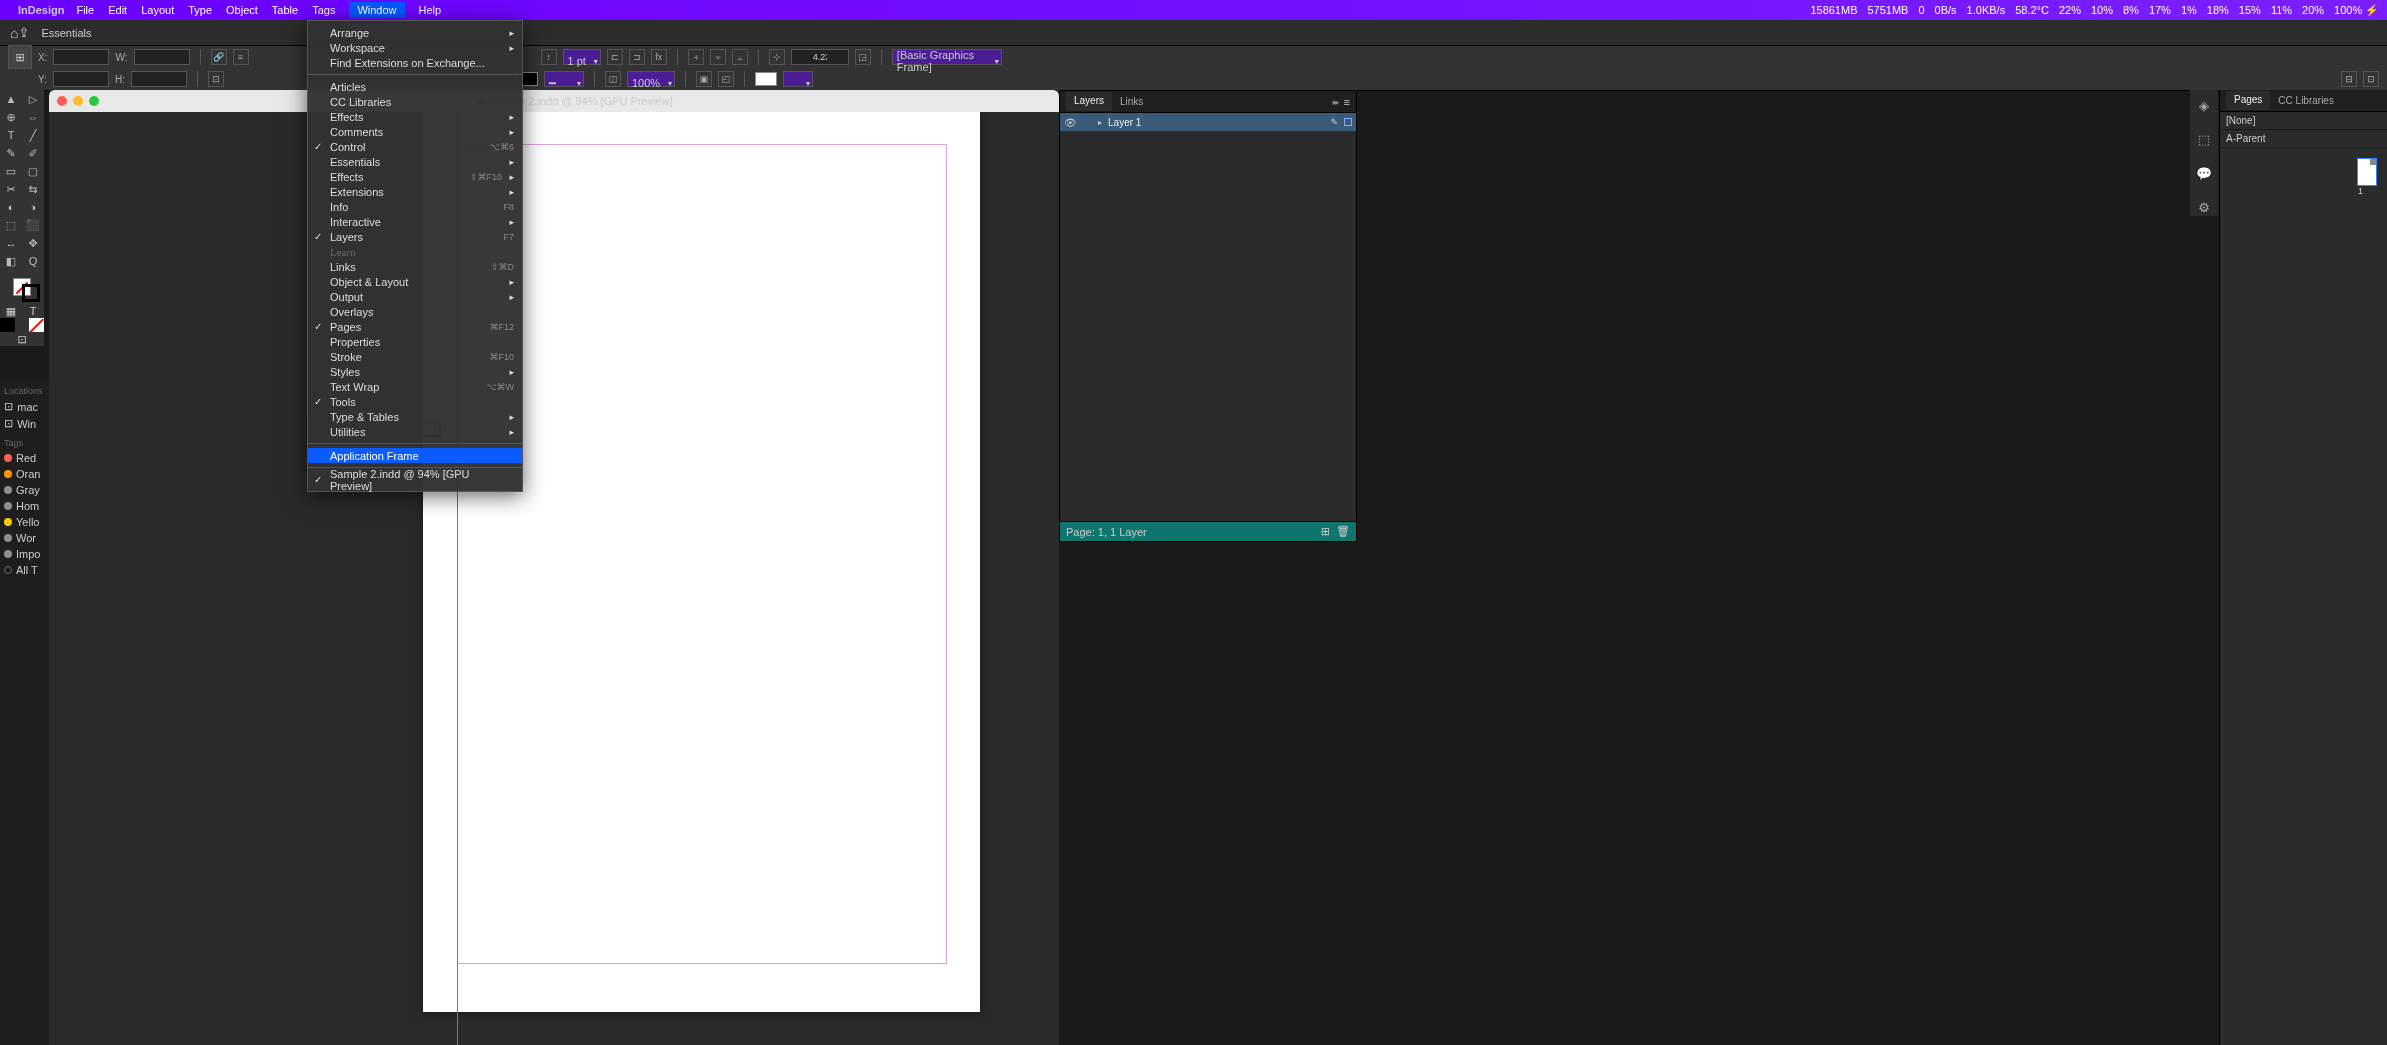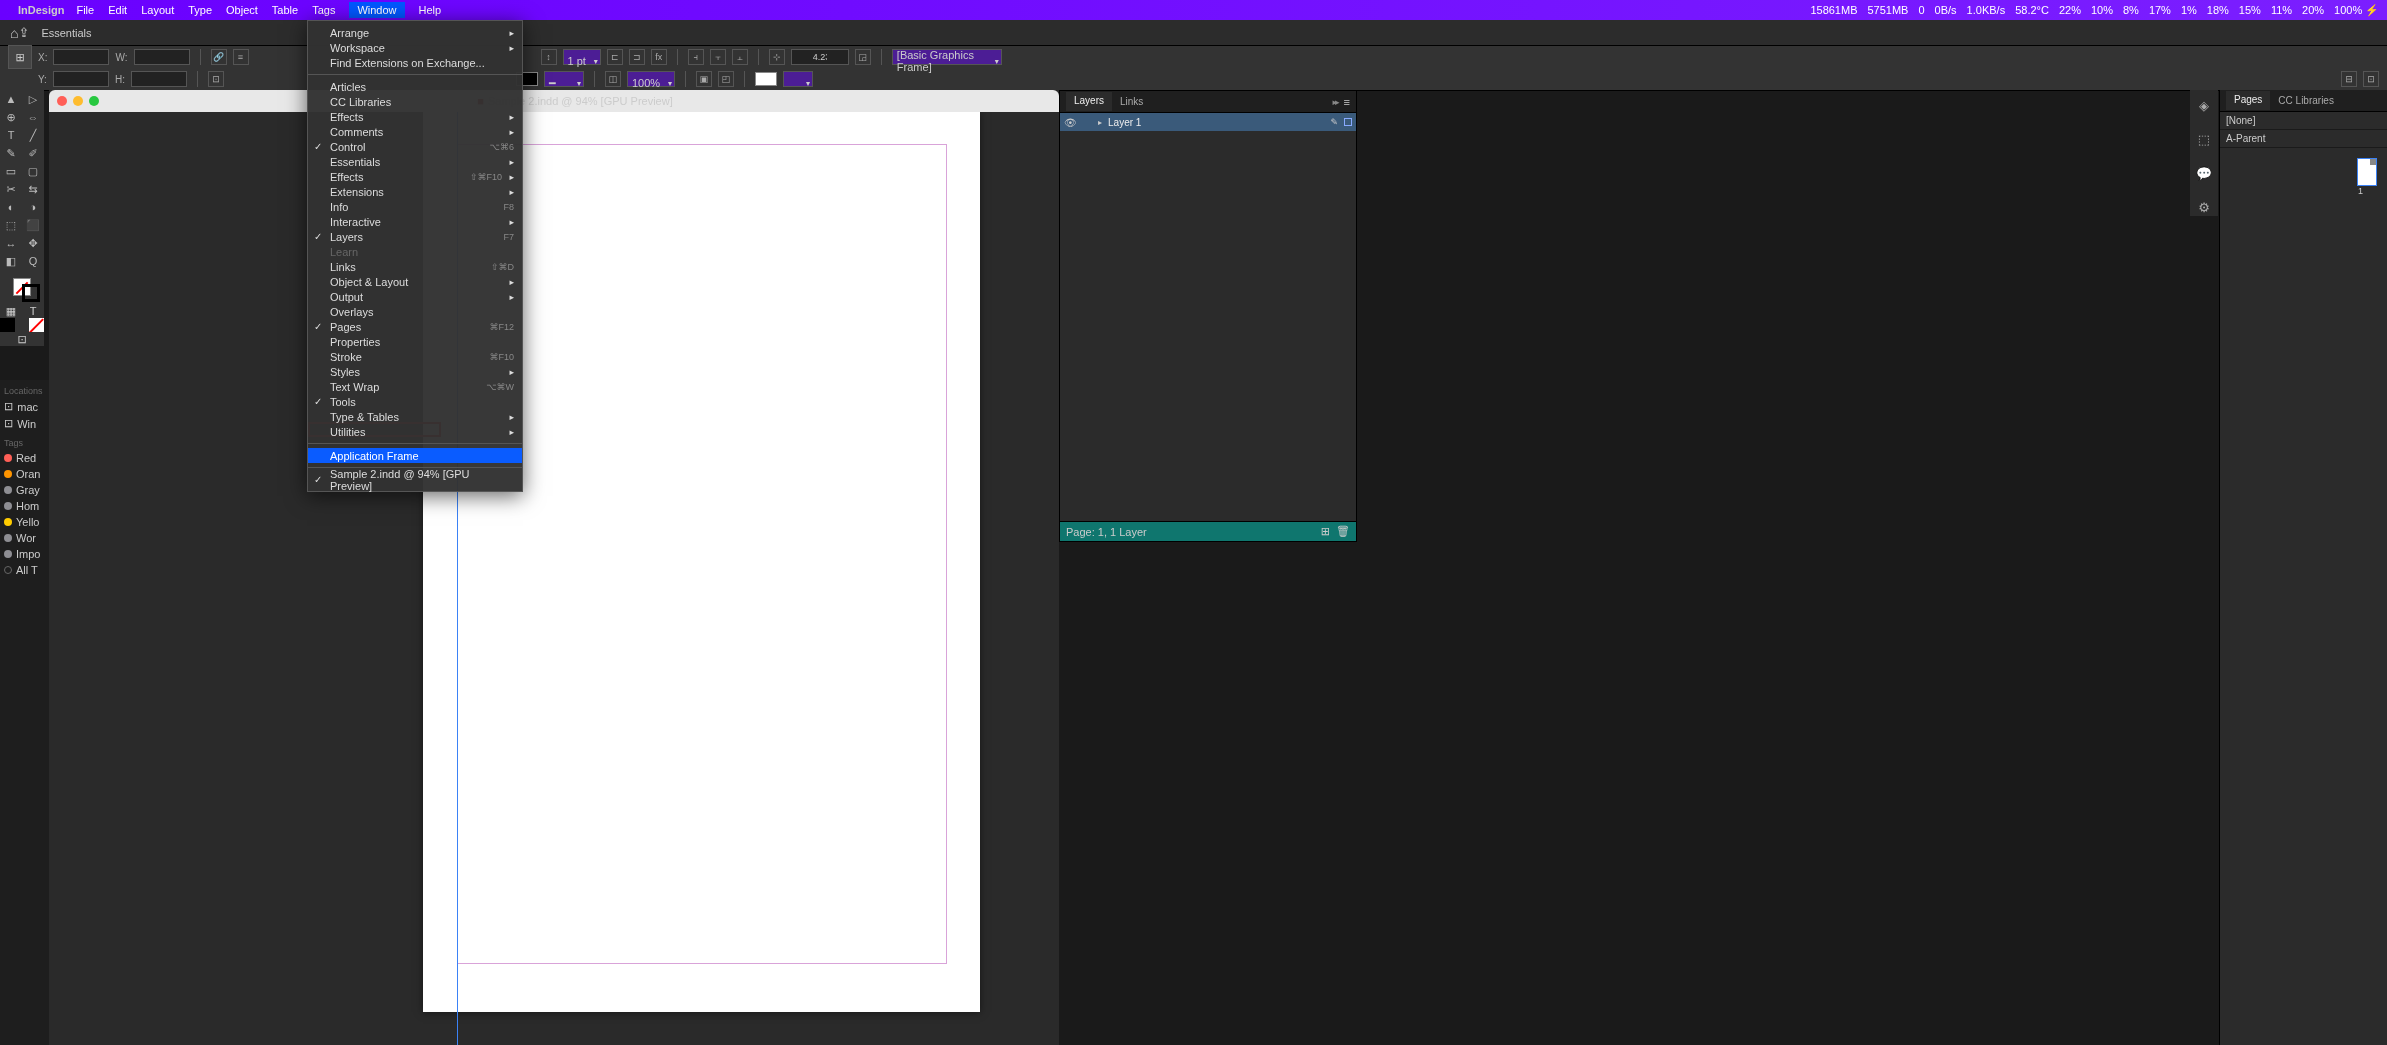--- a/index.html
+++ b/index.html
@@ -53,21 +53,21 @@
 .doc-page { position:absolute; left:374px; top:0; width:557px; height:900px; background:#fff; box-shadow:0 0 8px rgba(0,0,0,.5); }
 .doc-margin { position:absolute; left:408px; top:32px; width:490px; height:820px; border:1px solid #d9a3d9; pointer-events:none; }
 .frame { position:absolute; border:1px solid #3b82f6; background:transparent; color:#000; font-family:"Times New Roman",serif; font-size:12px; padding:2px 3px; }
 .frame1 { left:485px; top:215px; width:128px; height:82px; }
 .frame2 { left:509px; top:366px; width:214px; height:145px; }
 .doc-guide-v { position:absolute; top:0; bottom:0; left:408px; width:0; border-left:1px solid #3b82f6; }
 
 
 .dropdown-menu { position:absolute; left:307px; top:20px; width:216px; background:rgba(50,50,50,.97); border:1px solid #555; box-shadow:0 4px 20px rgba(0,0,0,.6); z-index:100; padding:4px 0; }
 .dropdown-menu .mi { display:flex; align-items:center; height:15px; padding:0 10px 0 22px; color:#ddd; font-size:11px; position:relative; }
-.dropdown-menu .mi.disabled { color:#666; }
+.dropdown-menu .mi.disabled { color:#666;font-family:Liberation Serif, serif; }
 .dropdown-menu .mi.checked:before { content:"✓"; position:absolute; left:6px; font-size:10px; }
 .dropdown-menu .mi.submenu:after { content:"▸"; position:absolute; right:8px; font-size:9px; }
 .dropdown-menu .mi .shortcut { position:absolute; right:8px; color:#888; font-size:9px; }
 .dropdown-menu .mi.submenu .shortcut { right:20px; }
 .dropdown-menu .divider { height:1px; background:#555; margin:4px 0; }
 .dropdown-menu .mi.highlighted { background:#0a5cff; color:#fff; }
 .red-highlight { position:absolute; border:2px solid #ff0000; pointer-events:none; }
 
 
 .layers-panel { position:absolute; left:1059px; top:0; width:298px; height:452px; background:#2b2b2b; border:1px solid #000; }

